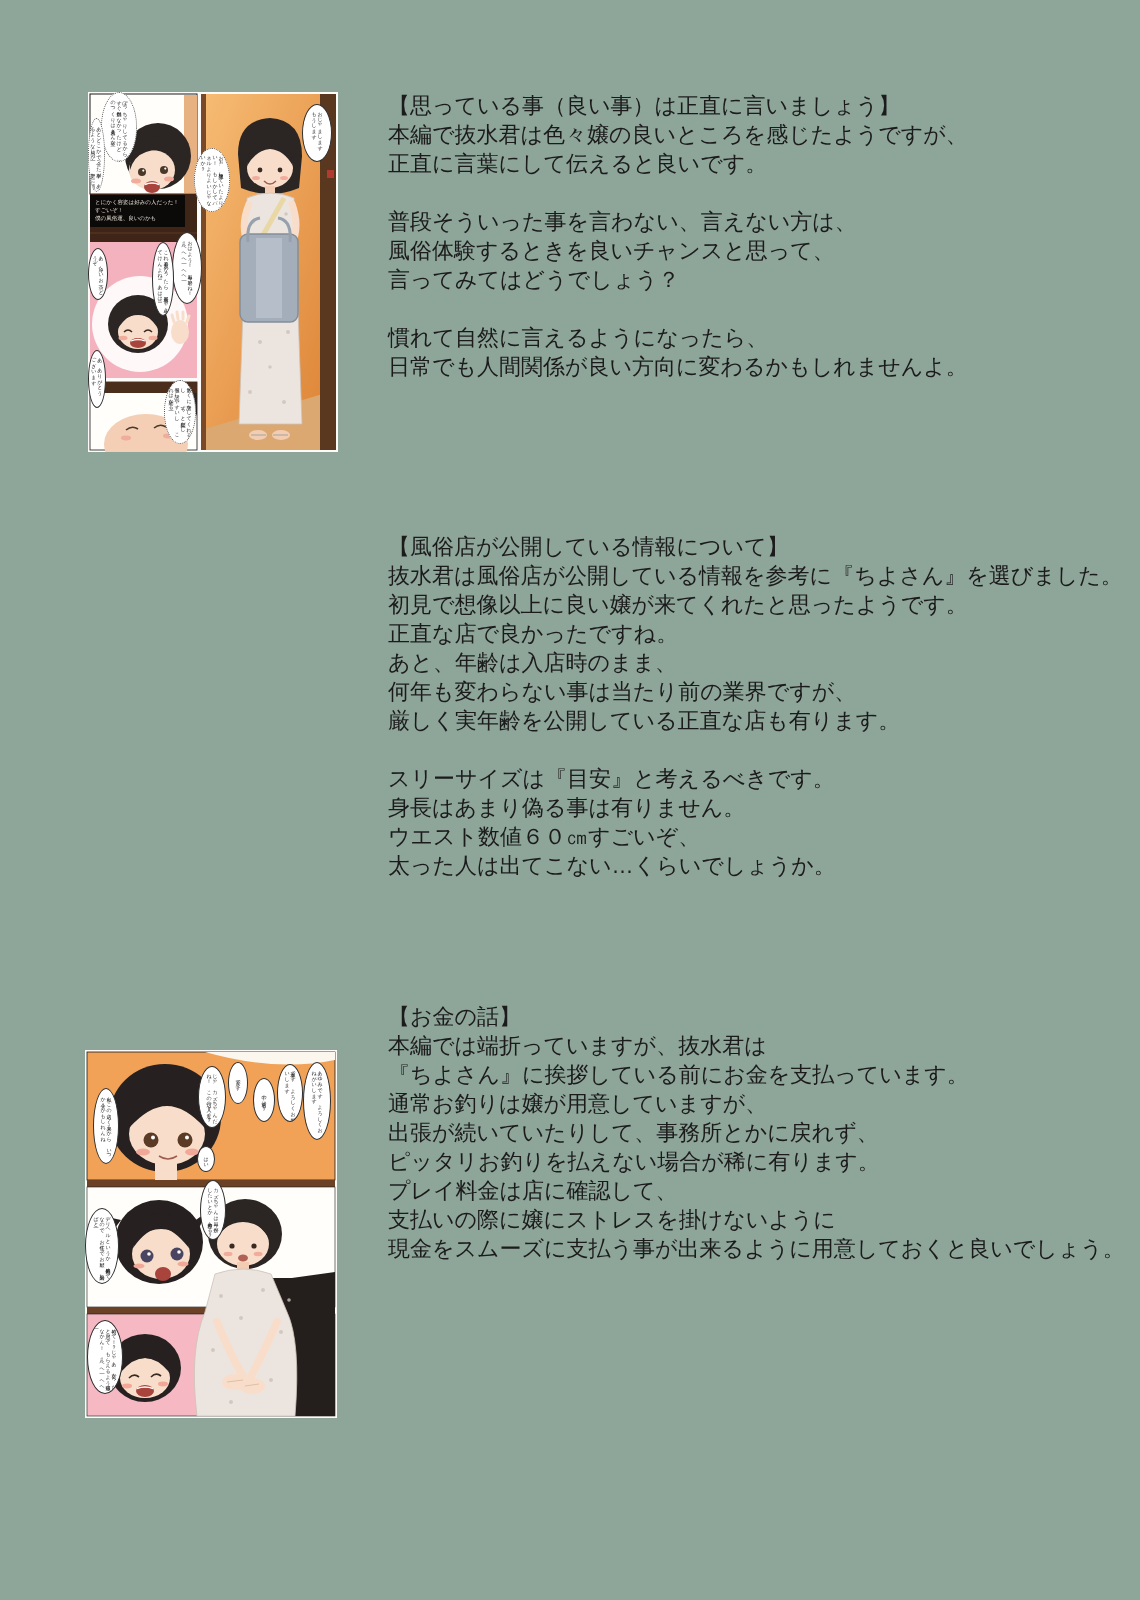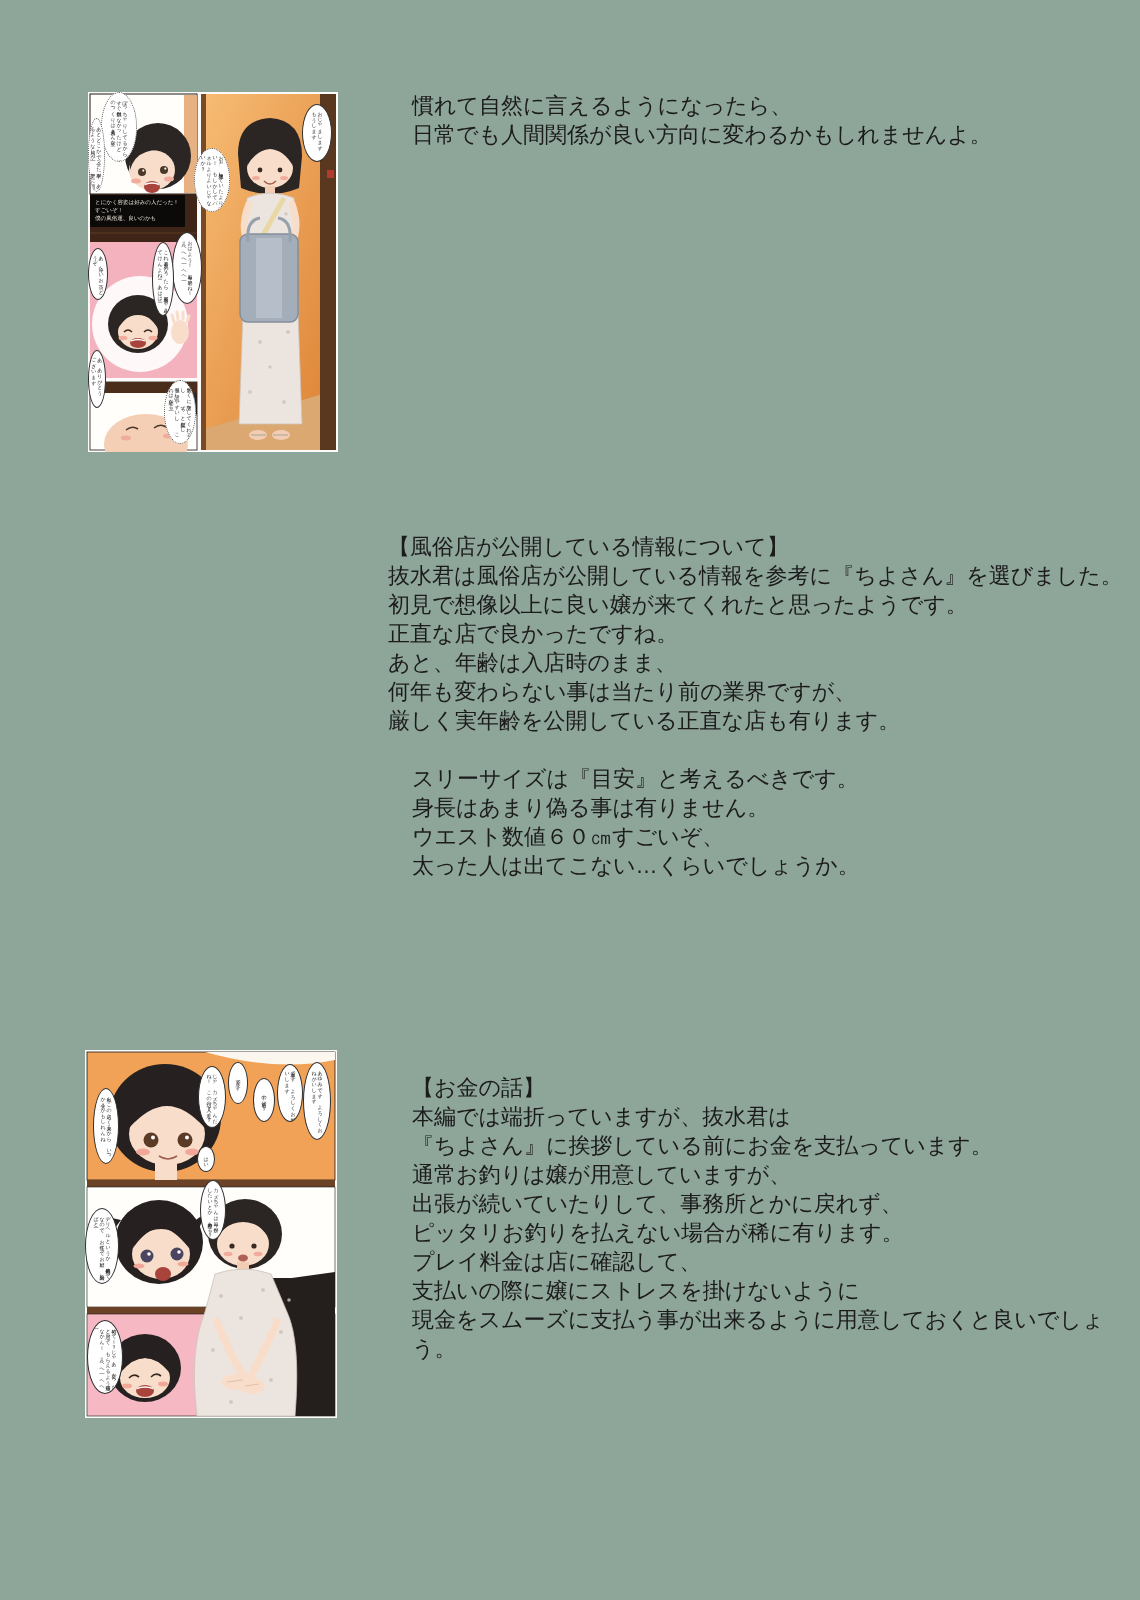--- a/index.html
+++ b/index.html
@@ -9,21 +9,21 @@
     font-family:"Liberation Sans", sans-serif;
     position:relative;overflow:hidden;
   }
   
   .txt{
     position:absolute;left:388px;width:752px;
     color:#1B1B1B;font-size:22px;line-height:29px;
     letter-spacing:0px;
   }
   .para{margin:0 0 29px 0;white-space:pre-line;}
-  .para:last-child{margin-bottom:0;margin-left:24px;}
+  .para:last-child{margin-bottom:0;}
   
   .manga{position:absolute;margin:0;background:#FCFBF9;}
   .manga svg{position:absolute;left:0;top:0;display:block;}
   .m1{left:88px;top:92px;width:250px;height:360px;}
   .m2{left:85px;top:1050px;width:252px;height:368px;}
   .bub{
     position:absolute;background:#FFFFFF;
     border:1px solid #2E2E2E;border-radius:50%;
     display:flex;align-items:center;justify-content:center;
     overflow:hidden;box-sizing:border-box;padding:2px;
@@ -264,39 +264,45 @@
       </div>
     <div class="bub" style="left:0;top:158px;width:34px;height:76px">
         <span class="vtxt">デリヘルというか 風俗初めてなので お任せでお願い 出来ればと―</span>
       </div>
     <div class="bub" style="left:2px;top:270px;width:36px;height:74px">
         <span class="vtxt">初めて！？じゃあ 良かったと思って もらえるよう頑張らなかん！ えへへ―ヘヘ―</span>
       </div>
   </figure>
 
   <section class="txt" style="top:91px">
+    <p class="para">【思っている事（良い事）は正直に言いましょう】
+本編で抜水君は色々嬢の良いところを感じたようですが、
+正直に言葉にして伝えると良いです。</p>
+    <p class="para">普段そういった事を言わない、言えない方は、
+風俗体験するときを良いチャンスと思って、
+言ってみてはどうでしょう？</p>
     <p class="para">慣れて自然に言えるようになったら、
 日常でも人間関係が良い方向に変わるかもしれませんよ。</p>
   </section>
 
   <section class="txt" style="top:532px">
     <p class="para">【風俗店が公開している情報について】
 抜水君は風俗店が公開している情報を参考に『ちよさん』を選びました。
 初見で想像以上に良い嬢が来てくれたと思ったようです。
 正直な店で良かったですね。
 あと、年齢は入店時のまま、
 何年も変わらない事は当たり前の業界ですが、
 厳しく実年齢を公開している正直な店も有ります。</p>
     <p class="para">スリーサイズは『目安』と考えるべきです。
 身長はあまり偽る事は有りません。
 ウエスト数値６０㎝すごいぞ、
 太った人は出てこない…くらいでしょうか。</p>
   </section>
 
-  <section class="txt" style="top:1073px">
+  <section class="txt" style="top:1002px">
     <p class="para">【お金の話】
 本編では端折っていますが、抜水君は
 『ちよさん』に挨拶している前にお金を支払っています。
 通常お釣りは嬢が用意していますが、
 出張が続いていたりして、事務所とかに戻れず、
 ピッタリお釣りを払えない場合が稀に有ります。
 プレイ料金は店に確認して、
 支払いの際に嬢にストレスを掛けないように
 現金をスムーズに支払う事が出来るように用意しておくと良いでしょう。</p>
   </section>

